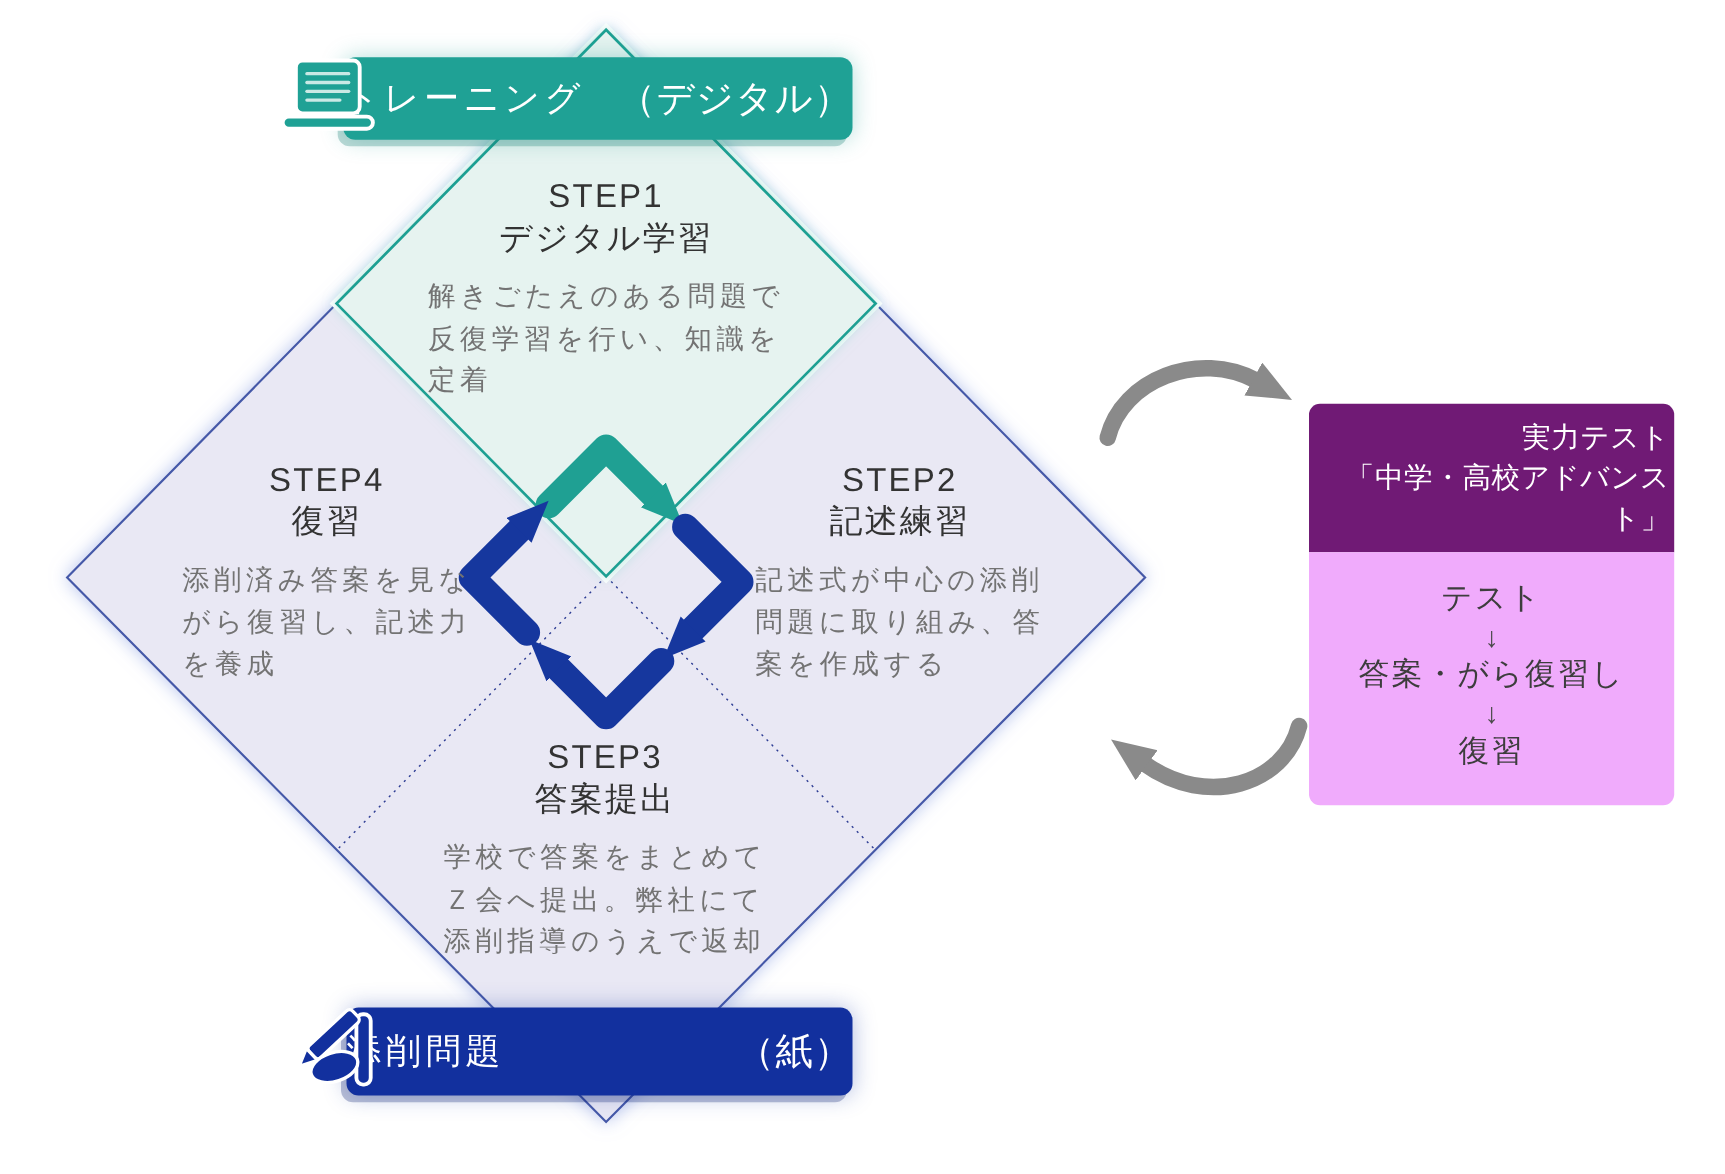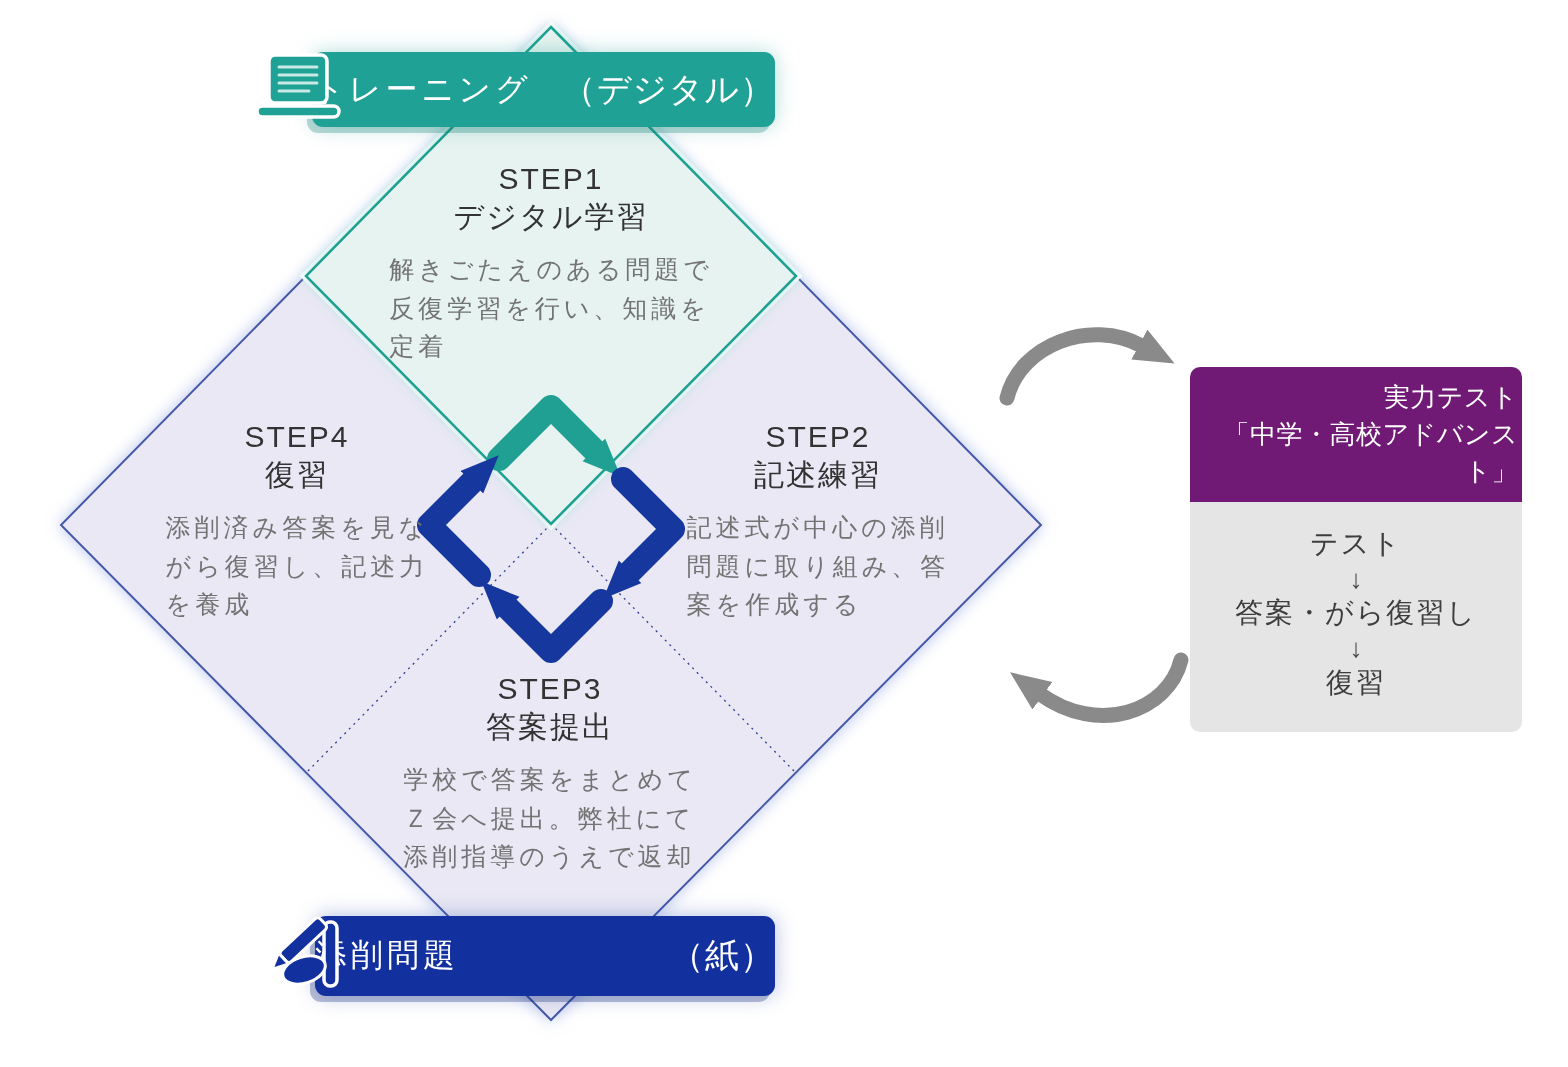--- a/index.html
+++ b/index.html
@@ -41,21 +41,21 @@
   #laptop-icon{left:252px;top:50px;}
   #pen-icon{left:252px;top:906px;}
   
   #test-box{position:absolute;z-index:2;left:1190px;top:367px;width:332px;}
   #test-box-header{
     background:#701a75;color:#fff;border-radius:10px 10px 0 0;
     text-align:right;white-space:pre-line;font-size:26px;line-height:1.42;
     padding:12px 4px;letter-spacing:.5px;
   }
   #test-box-body{
-    background:#e5e5e5;border-radius:0 0 10px 10px;text-align:center;
+    background:#f0abfc;border-radius:0 0 10px 10px;text-align:center;
     padding:24px 0 30px;color:#3d3d3d;
   }
   .flow-line{font-size:28px;line-height:1.32;letter-spacing:2px;}
   .flow-arrow{font-size:26px;line-height:1.25;color:#4a4a4a;}
 </style>
 </head>
 <body>
 
 <div id="canvas">
 

